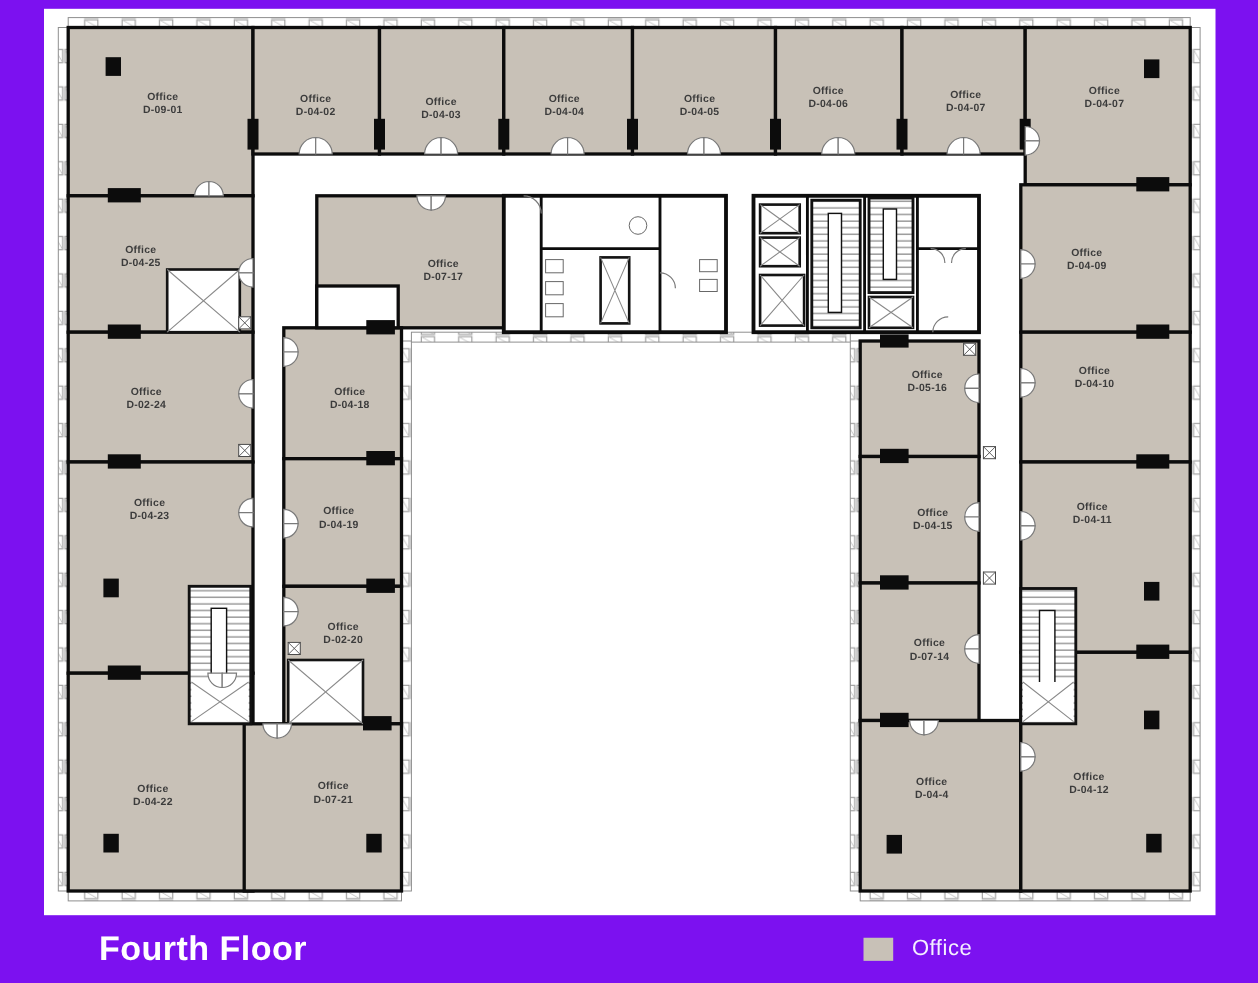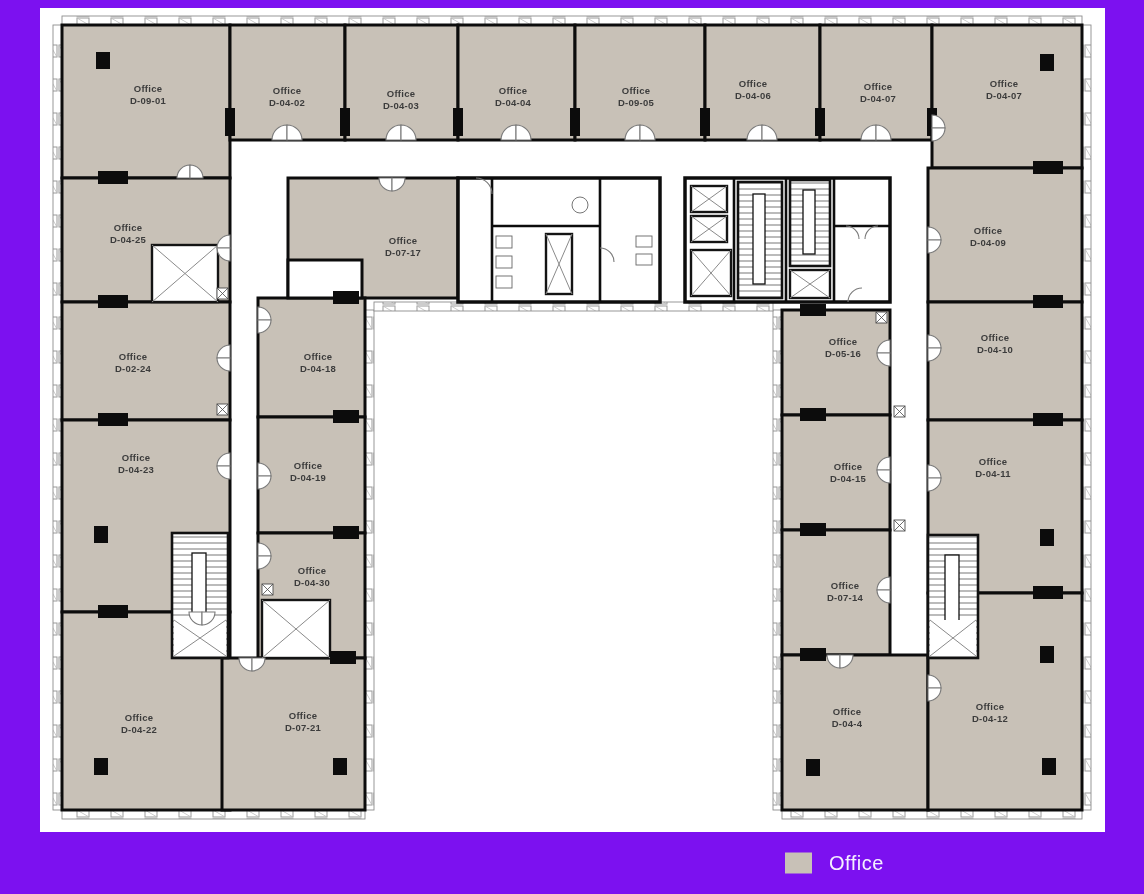--- a/index.html
+++ b/index.html
@@ -298,21 +298,21 @@
   <div class="room-label" style="left:361px;top:92px">
       <div>Office</div>
       <div>D-04-03</div>
     </div>
   <div class="room-label" style="left:473px;top:89px">
       <div>Office</div>
       <div>D-04-04</div>
     </div>
   <div class="room-label" style="left:596px;top:89px">
       <div>Office</div>
-      <div>D-09-05</div>
+      <div>D-04-05</div>
     </div>
   <div class="room-label" style="left:713px;top:82px">
       <div>Office</div>
       <div>D-04-06</div>
     </div>
   <div class="room-label" style="left:838px;top:85px">
       <div>Office</div>
       <div>D-04-07</div>
     </div>
   <div class="room-label" style="left:964px;top:82px">
@@ -358,21 +358,21 @@
   <div class="room-label" style="left:278px;top:355px">
       <div>Office</div>
       <div>D-04-18</div>
     </div>
   <div class="room-label" style="left:268px;top:464px">
       <div>Office</div>
       <div>D-04-19</div>
     </div>
   <div class="room-label" style="left:272px;top:569px">
       <div>Office</div>
-      <div>D-04-30</div>
+      <div>D-02-20</div>
     </div>
   <div class="room-label" style="left:263px;top:714px">
       <div>Office</div>
       <div>D-07-21</div>
     </div>
   <div class="room-label" style="left:99px;top:716px">
       <div>Office</div>
       <div>D-04-22</div>
     </div>
   <div class="room-label" style="left:96px;top:456px">
@@ -383,17 +383,18 @@
       <div>Office</div>
       <div>D-02-24</div>
     </div>
   <div class="room-label" style="left:88px;top:226px">
       <div>Office</div>
       <div>D-04-25</div>
     </div>
 </div>
 
 <div class="footer">
+  <div class="title">Fourth Floor</div>
   <div class="legend">
     <span class="swatch"></span>
     <span class="legend-label">Office</span>
   </div>
 </div>
 
 </body></html>

